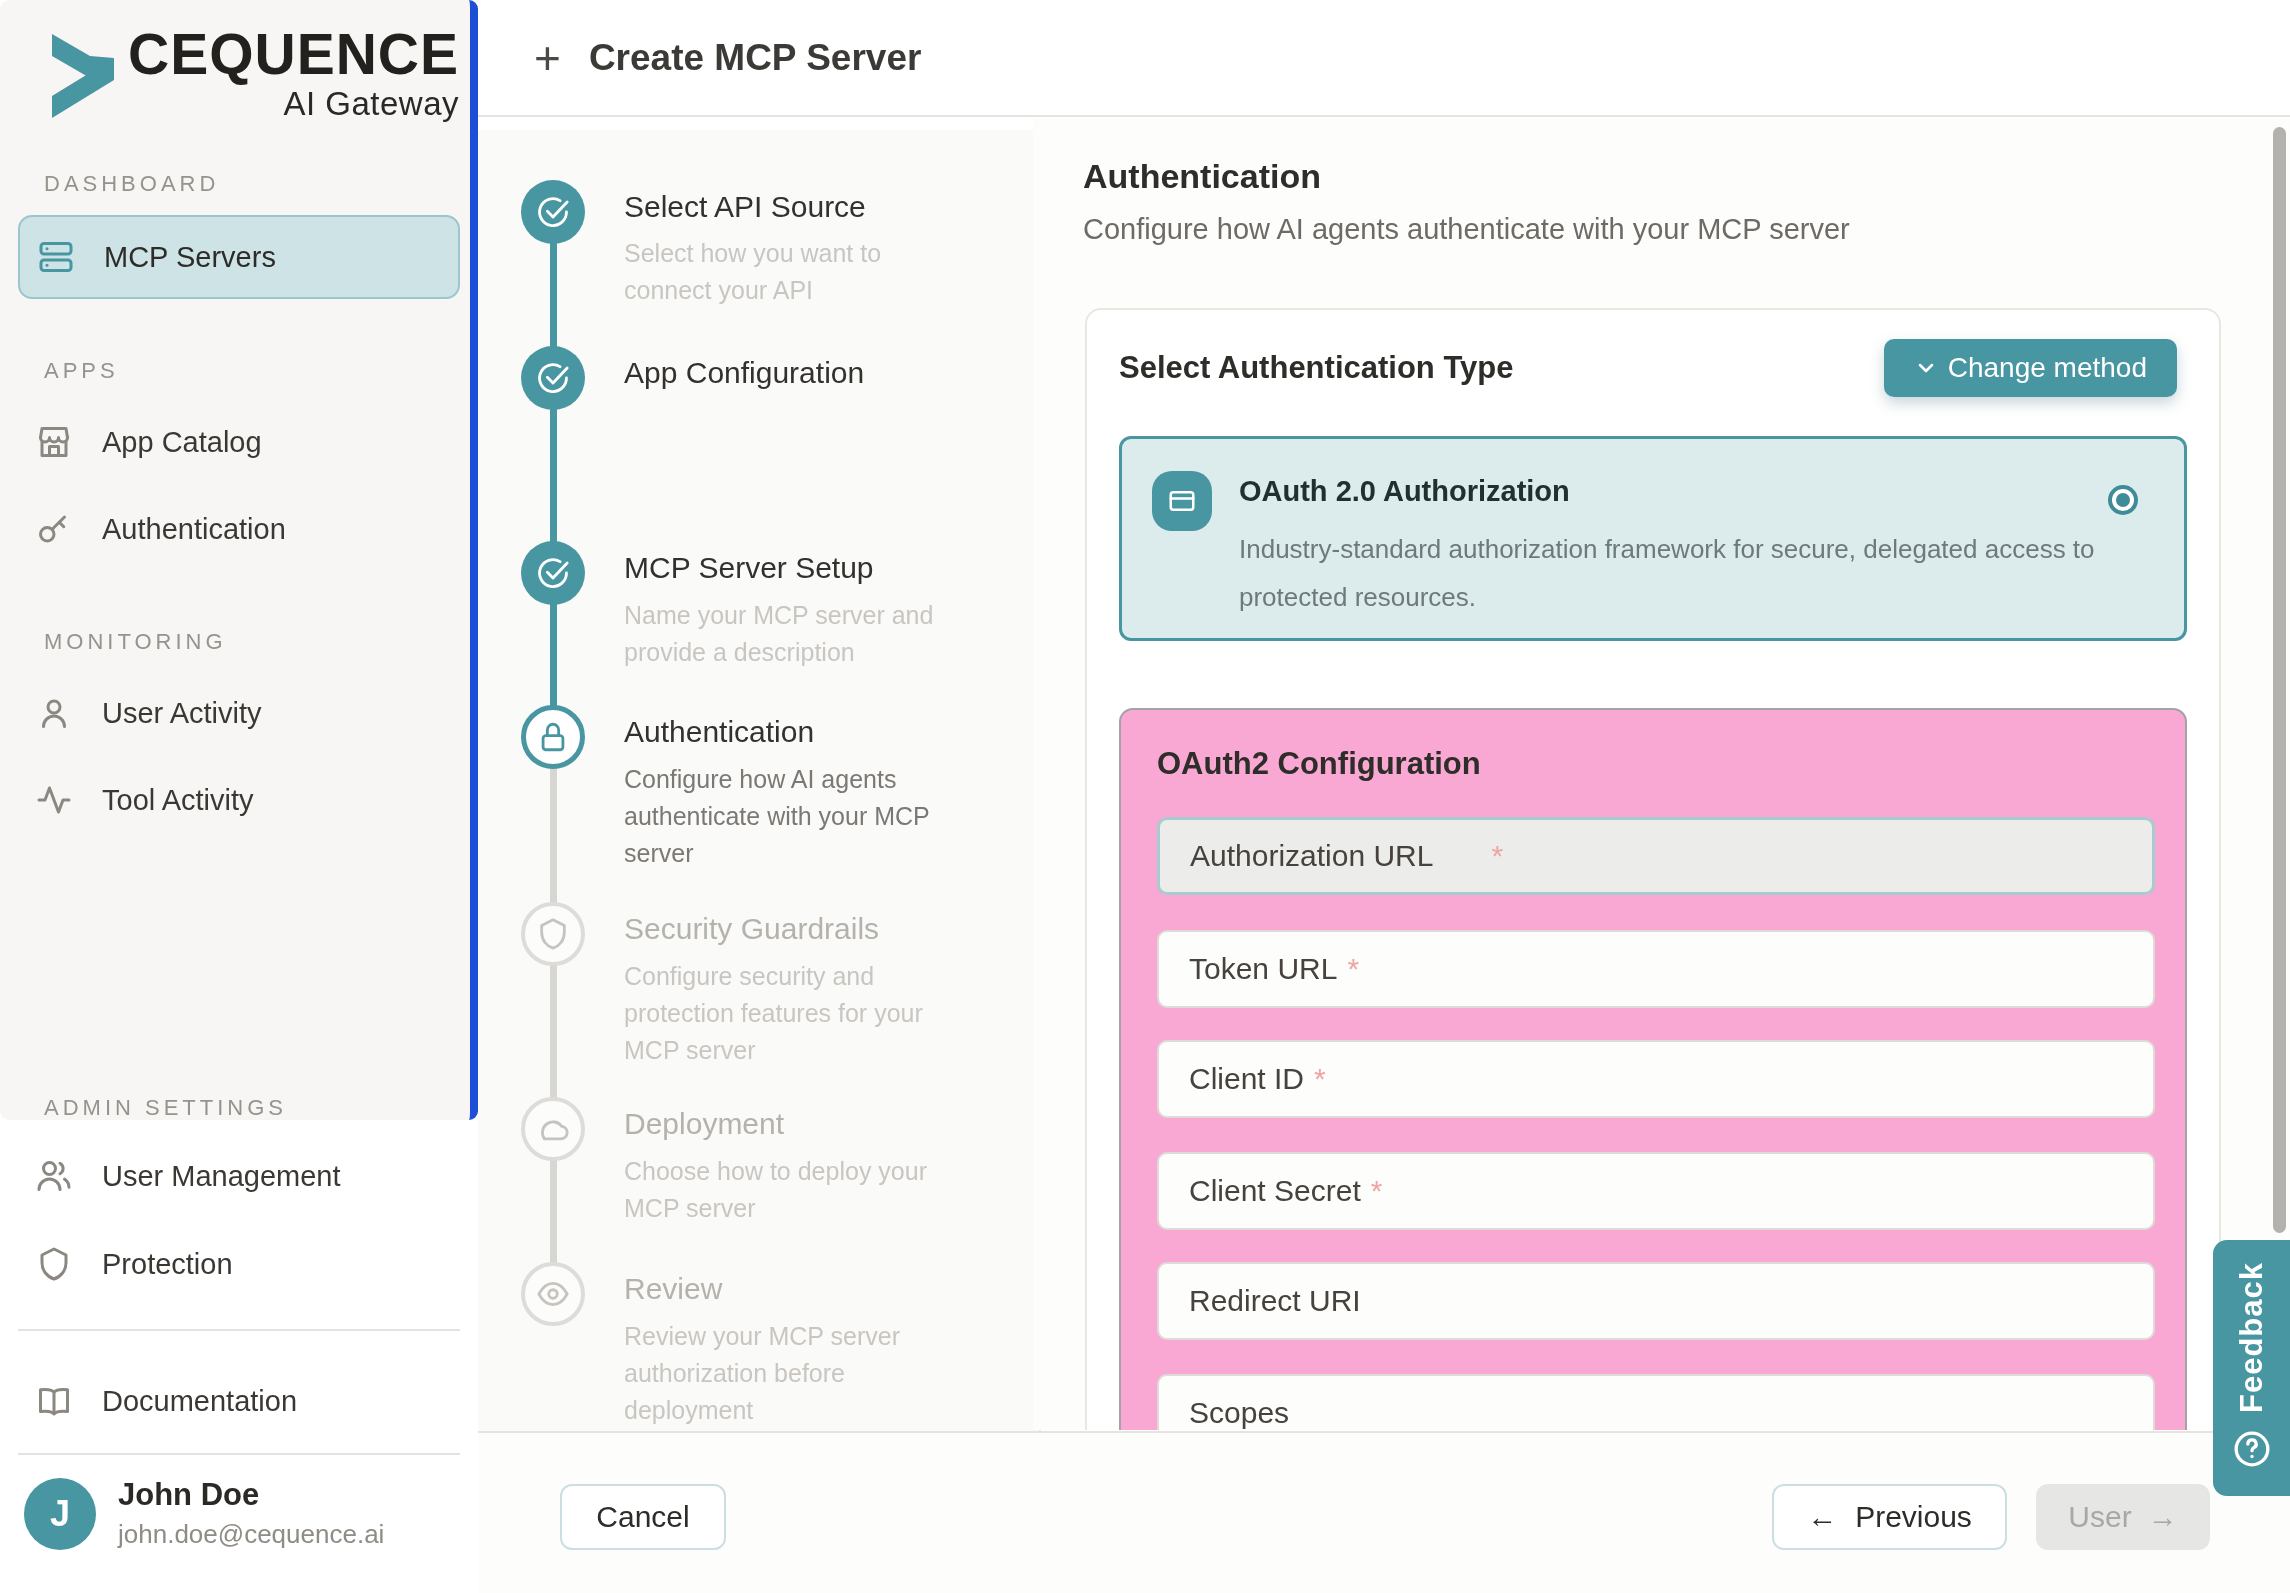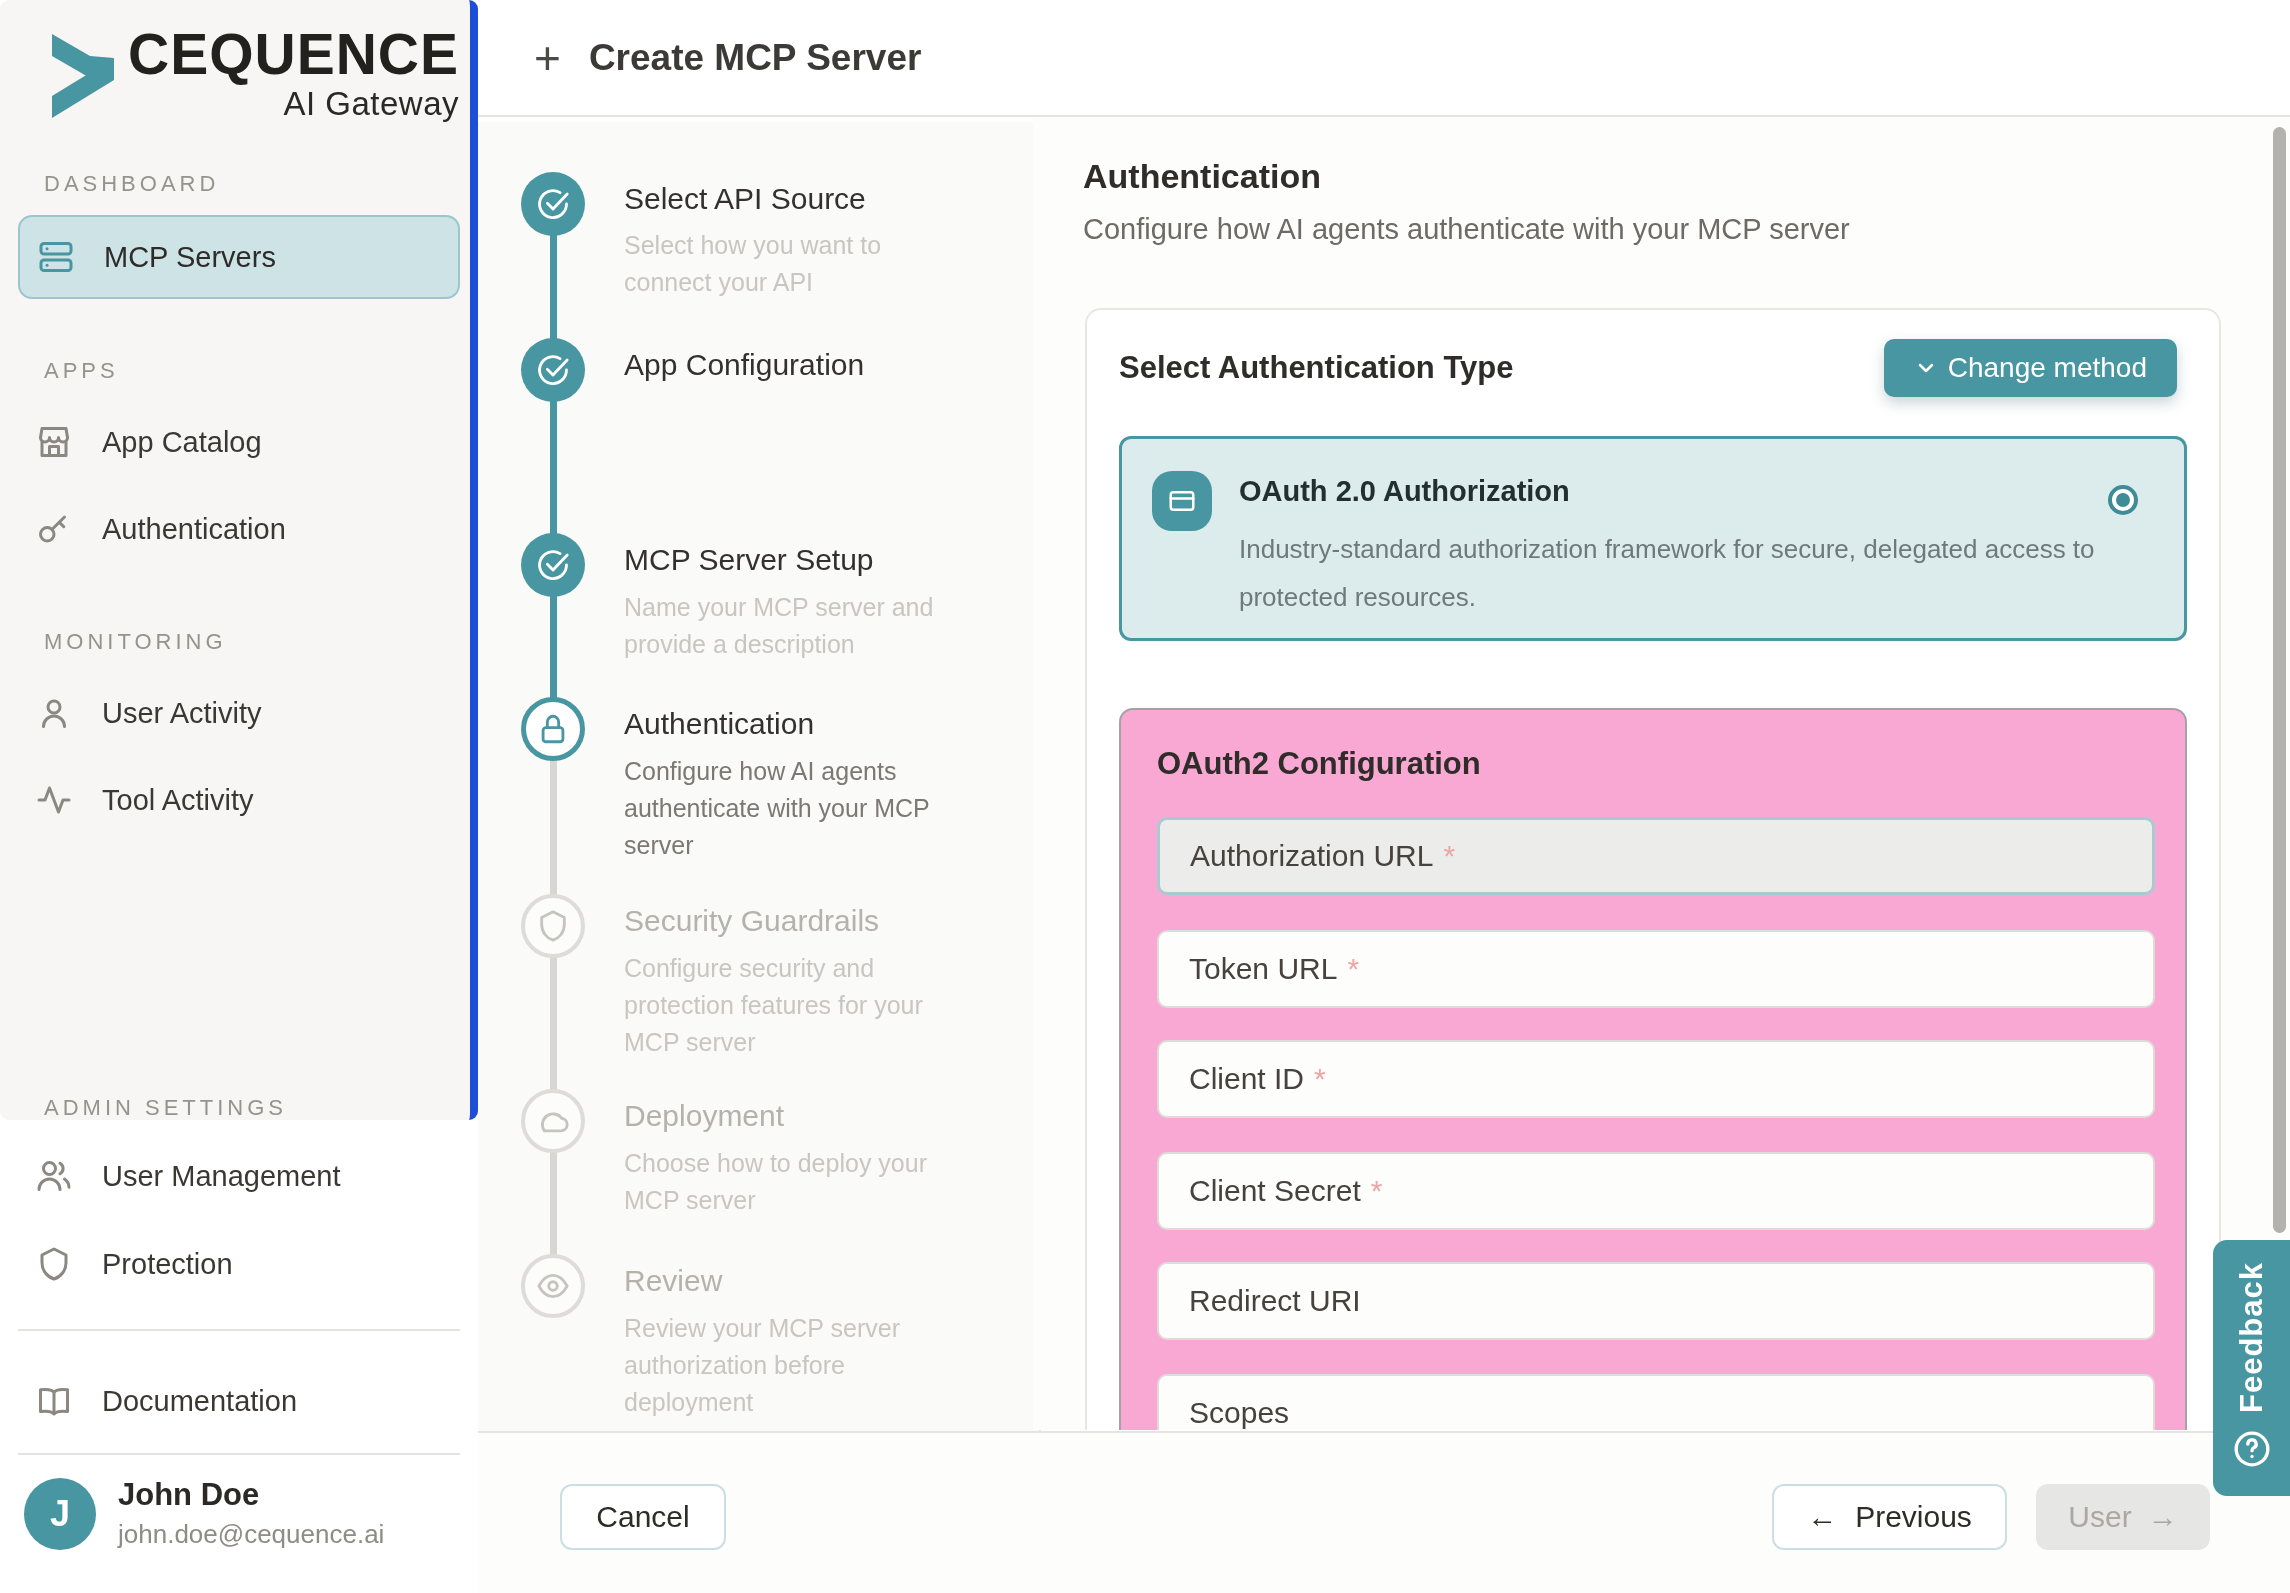--- a/index.html
+++ b/index.html
@@ -27,21 +27,21 @@
   .profile-name { font-size:31px; font-weight:700; color:#2b2926; }
   .profile-email { font-size:26px; color:#8f8b85; margin-top:6px; }
   .profile-text { margin-left:22px; }
 
   
   .header { position:absolute; left:478px; top:0; width:1813px; height:117px; background:#ffffff; border-bottom:2px solid #e5e4e1; display:flex; align-items:center; padding-left:56px; }
   .header-plus { font-size:46px; font-weight:400; color:#4c4a46; line-height:1; }
   .header-title { margin-left:28px; font-size:37px; font-weight:700; color:#3c3a36; }
 
   
-  .stepper { position:absolute; left:478px; top:122px; width:563px; height:1313px; background:#fafaf8; border-right:2px solid #e5e4e1;padding-left:24px; }
+  .stepper { position:absolute; left:478px; top:130px; width:563px; height:1313px; background:#fafaf8; border-right:2px solid #e5e4e1;padding-left:24px; }
   .conn { position:absolute; left:72px; width:7px; }
   .conn.teal { background:#4896a1; }
   .conn.gray { background:#d8d6d2; }
   .step-circle { position:absolute; left:43px; width:64px; height:64px; border-radius:50%; display:flex; align-items:center; justify-content:center; }
   .step-circle.complete { background:#4896a1; color:#ffffff; }
   .step-circle.current { background:#ffffff; border:5px solid #4896a1; color:#4896a1; }
   .step-circle.upcoming { background:#fcfcfb; border:4px solid #deDCd8; border-color:#dedcd8; color:#c7c4bf; }
   .step-circle svg { width:34px; height:34px; }
   .step-title { position:absolute; left:146px; font-size:30px; font-weight:500; }
   .step-title.done { color:#33312d; }
@@ -61,21 +61,21 @@
   .oauth-card { position:absolute; left:32px; top:126px; width:1068px; height:205px; background:#dcebec; border:3px solid #4896a1; border-radius:12px; }
   .oauth-icon { position:absolute; left:30px; top:32px; width:60px; height:60px; border-radius:20px; background:#4896a1; color:#ffffff; display:flex; align-items:center; justify-content:center; }
   .oauth-icon svg { width:30px; height:30px; }
   .oauth-title { position:absolute; left:117px; top:36px; font-size:29px; font-weight:700; color:#21302f; }
   .oauth-desc { position:absolute; left:117px; top:86px; width:896px; font-size:26px; line-height:48px; color:#6d7a79; }
   .radio { position:absolute; right:46px; top:46px; width:30px; height:30px; border:4px solid #3f8c98; border-radius:50%; background:#ffffff; display:flex; align-items:center; justify-content:center; }
   .radio-dot { width:14px; height:14px; border-radius:50%; background:#3f8c98; }
   .inner-card { position:absolute; left:32px; top:398px; width:1068px; height:826px; background:#f9a8d4; border:2px solid #a3a3a3; border-radius:14px; }
   .oc-heading { position:absolute; left:36px; top:36px; font-size:31px; font-weight:700; color:#2f2d29; }
   .field { position:absolute; left:36px; width:998px; height:78px; border-radius:10px; display:flex; align-items:center; padding-left:30px; background:#fdfdfc; border:2px solid #dedcd8; cursor:text; }
-  .field.focused { background:#ececea; border:3px solid #a7cbd1; }
+  .field.focused { background:#ececea; border:3px solid #a7cbd1;gap:48px; }
   .field .f-label { font-size:30px; color:#46423d; }
   .field .f-req { font-size:30px; color:#eda5a3; margin-left:10px; }
 
   
   .footerbar { position:absolute; left:478px; top:1431px; width:1813px; height:163px; background:#fdfdfc; border-top:2px solid #e5e4e1; }
   .btn { font-family:inherit; font-size:30px; border-radius:12px; cursor:pointer; display:flex; align-items:center; justify-content:center; }
   .btn-cancel { position:absolute; left:82px; top:51px; width:166px; height:66px; background:#ffffff; border:2px solid #cbdfe2; color:#2e2c29; }
   .btn-previous { position:absolute; left:1294px; top:51px; width:235px; height:66px; background:#ffffff; border:2px solid #cbdfe2; color:#2e2c29; gap:18px; }
   .btn-next { position:absolute; left:1558px; top:51px; width:174px; height:66px; background:#e6e6e4; border:none; color:#aaa8a3; gap:16px; cursor:default; }
   .arrow-glyph { font-size:30px; line-height:1; }

